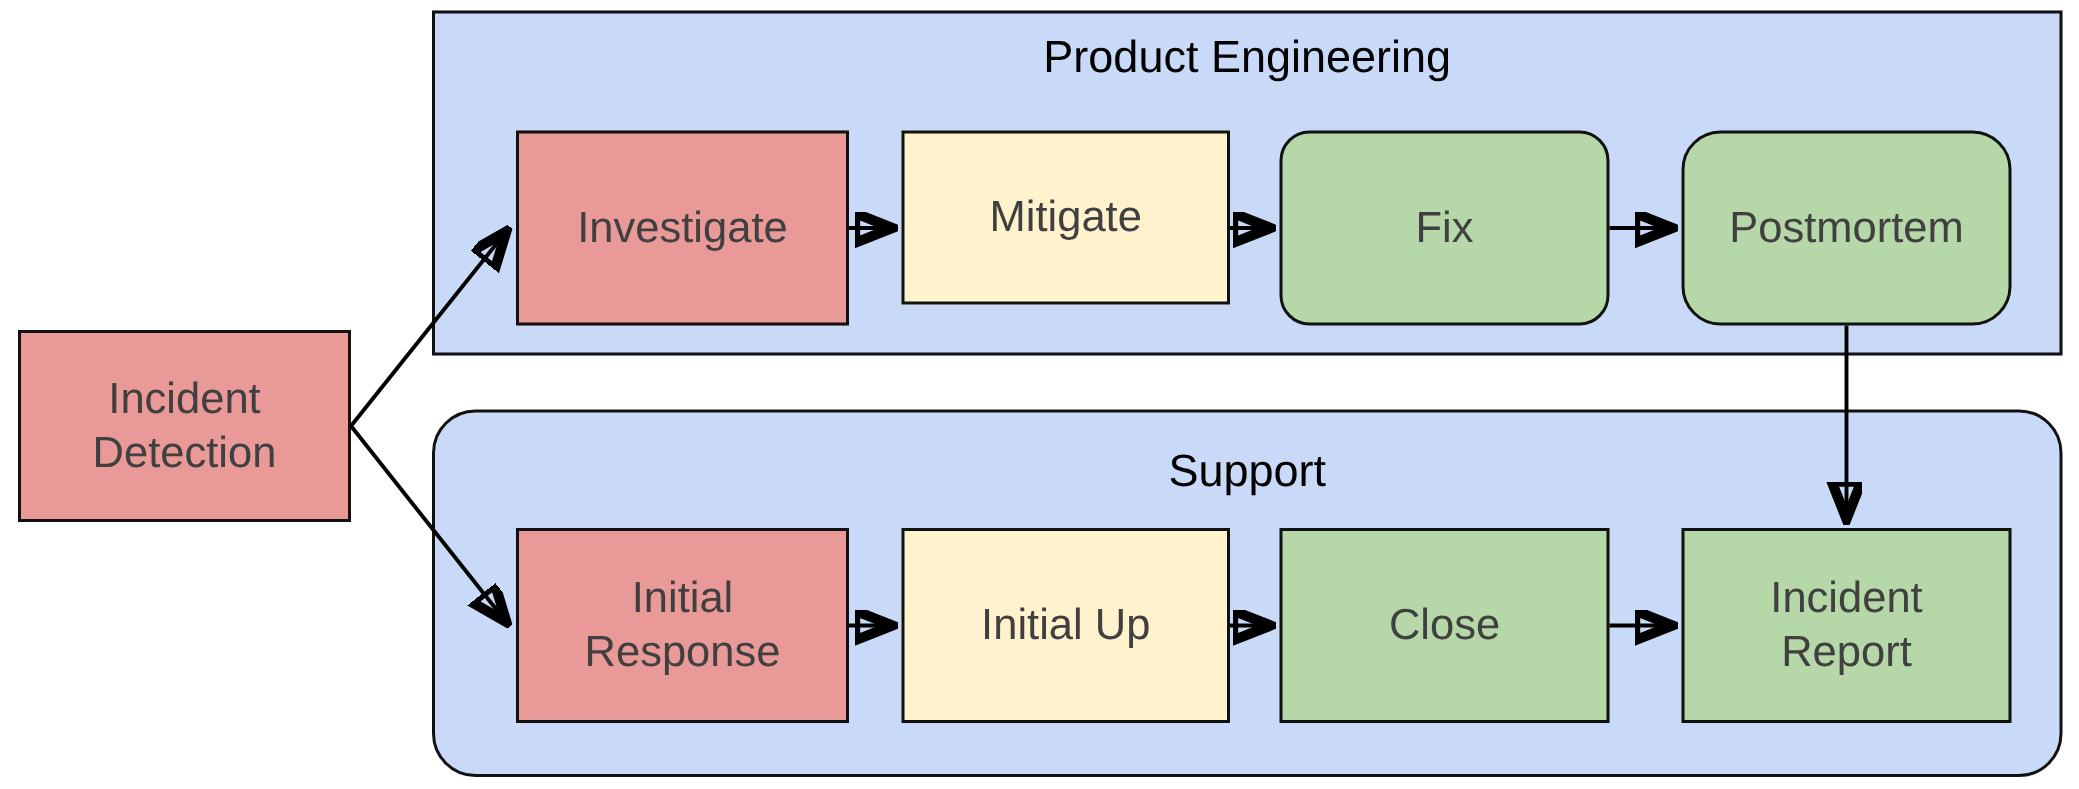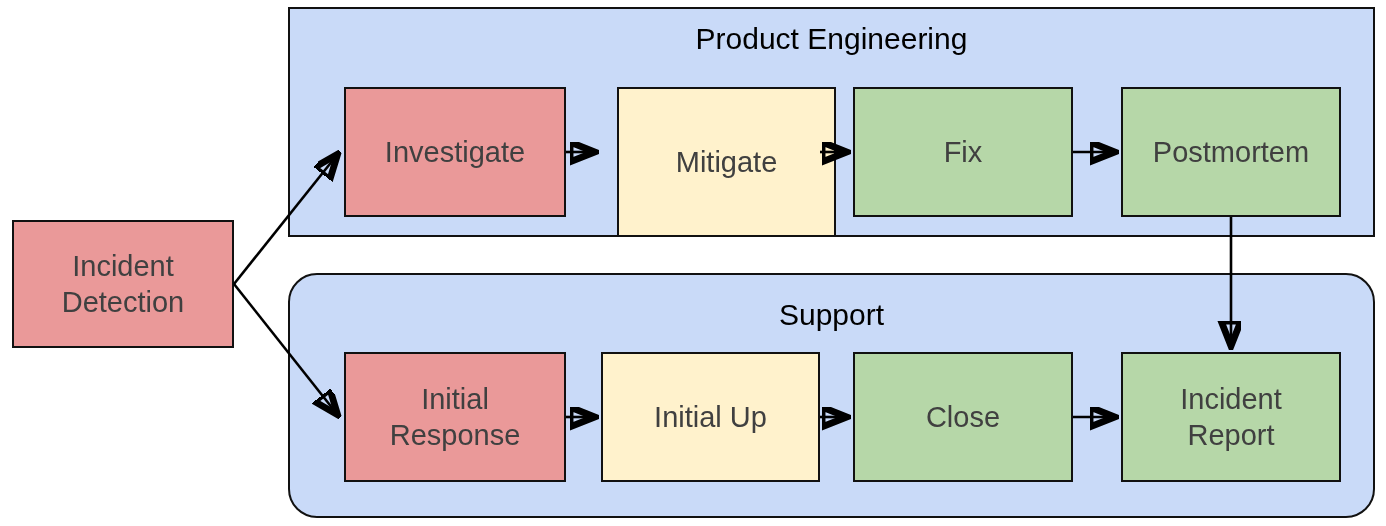--- a/index.html
+++ b/index.html
@@ -91,27 +91,27 @@
         <div class="lane-title" style="top: 13px;">Product Engineering</div>
       </div>
       <div class="lane" style="left: 288px; top: 273px; width: 1087px; height: 245px; border-radius: 29px;">
         <div class="lane-title" style="top: 23px;">Support</div>
       </div>
     </div>
   <div id="node-layer">
       <div class="node red" style="left: 344px; top: 87px; width: 222px; height: 130px;">
         <span class="node-label">Investigate</span>
       </div>
-      <div class="node yellow" style="left: 601px; top: 87px; width: 219px; height: 150px; margin-left: 16px;">
+      <div class="node yellow" style="left: 601px; top: 87px; width: 219px; height: 116px;">
         <span class="node-label">Mitigate</span>
       </div>
-      <div class="node green" style="left: 853px; top: 87px; width: 220px; height: 130px;">
+      <div class="node green" style="left: 853px; top: 87px; width: 220px; height: 130px; border-radius: 20px;">
         <span class="node-label">Fix</span>
       </div>
-      <div class="node green" style="left: 1121px; top: 87px; width: 220px; height: 130px;">
+      <div class="node green" style="left: 1121px; top: 87px; width: 220px; height: 130px; border-radius: 26px;">
         <span class="node-label">Postmortem</span>
       </div>
       <div class="node red" style="left: 344px; top: 352px; width: 222px; height: 130px;">
         <span class="node-label">Initial
 Response</span>
       </div>
       <div class="node yellow" style="left: 601px; top: 352px; width: 219px; height: 130px;">
         <span class="node-label">Initial Up</span>
       </div>
       <div class="node green" style="left: 853px; top: 352px; width: 220px; height: 130px;">

